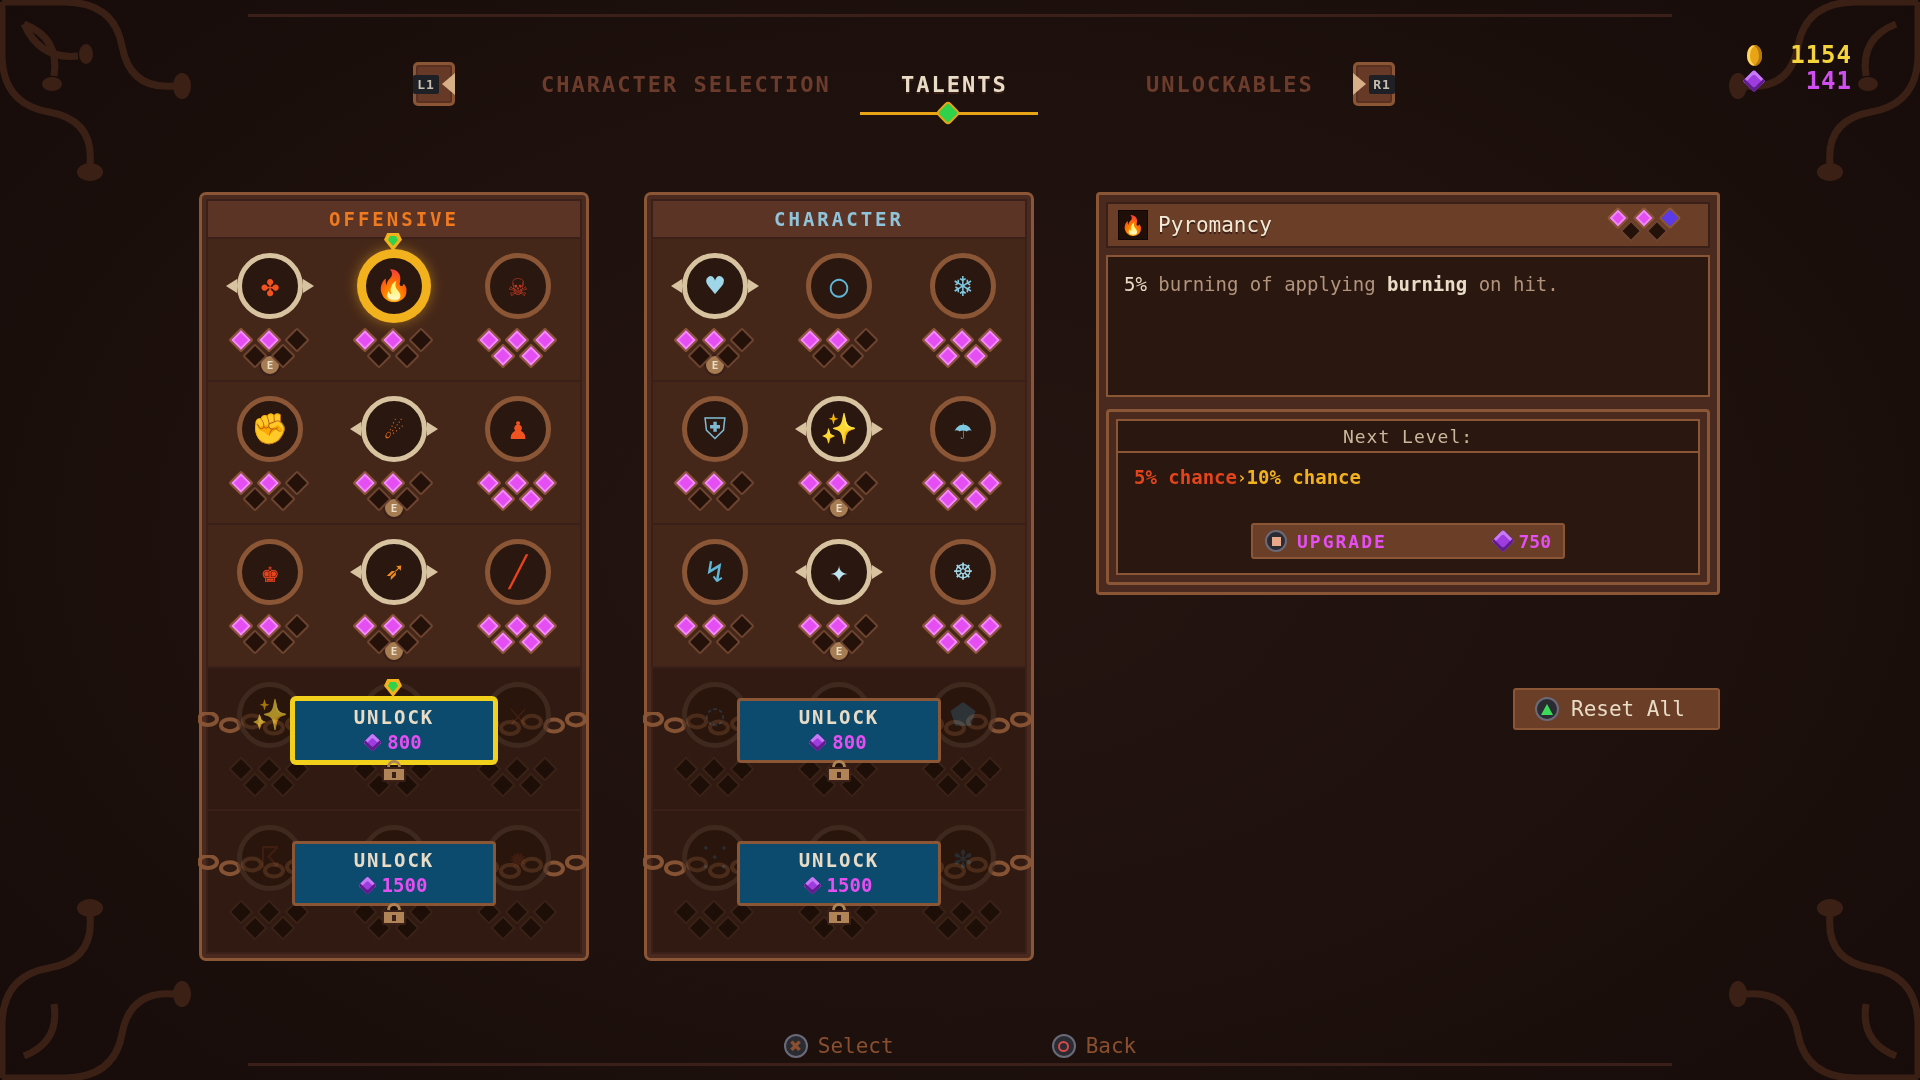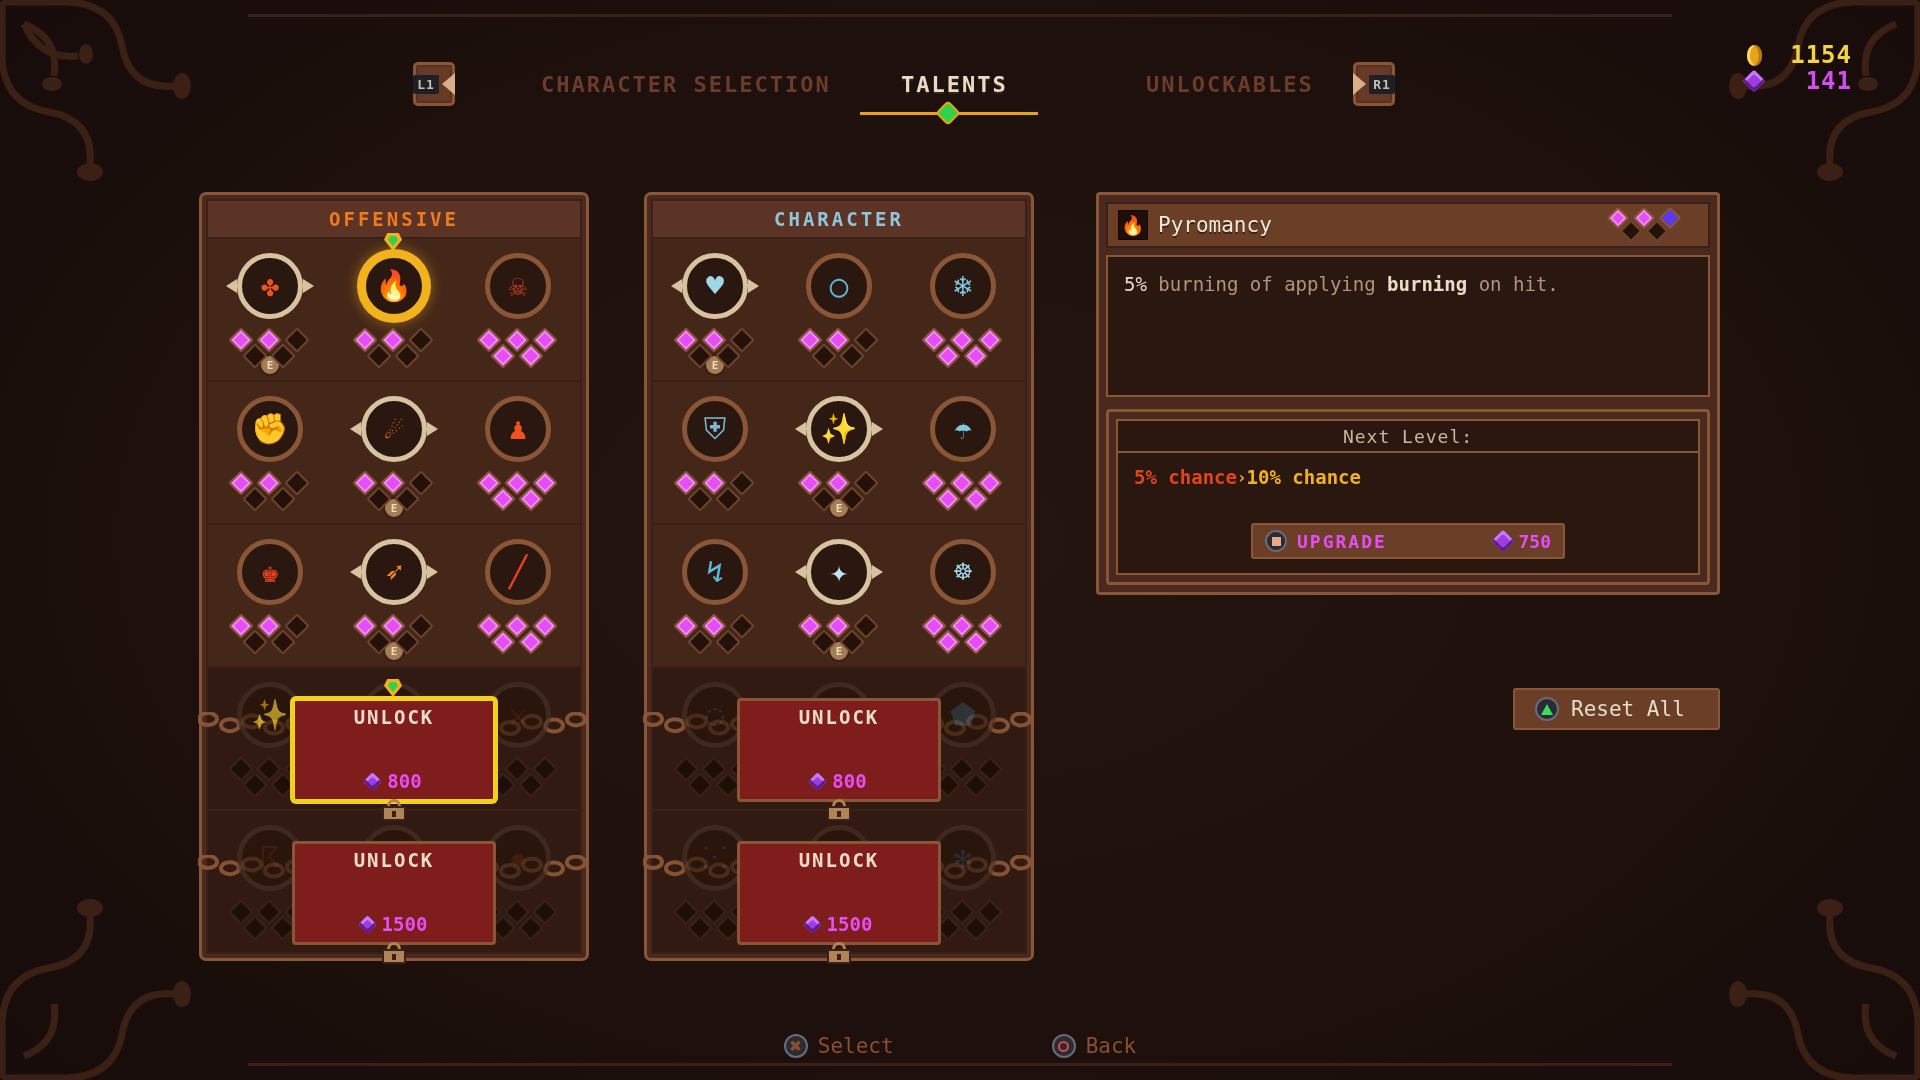--- a/index.html
+++ b/index.html
@@ -175,23 +175,23 @@
 
   
   .chain { position:absolute; top:44px; height:14px; pointer-events:none; opacity:.95; }
   .chain.left { left:-10px; width:200px; }
   .chain.right { right:-10px; width:200px; }
 
   
   .unlockbox {
     position:absolute; left:50%; top:30px; transform:translateX(-50%);
     width: 204px; min-height: 56px;
-    background:#7f1d1d; border:3px solid #8a5636; border-radius:4px;
+    background:#0c4a6e; border:3px solid #8a5636; border-radius:4px;
     display:flex; flex-direction:column; align-items:center; justify-content:center;
-    z-index: 6; padding: 5px 0 7px; gap: 39px;
+    z-index: 6; padding: 5px 0 7px;
   }
   .unlockbox.sel { border-color:#f2d11d; box-shadow:0 0 0 2px #f2d11d; }
   .ul-label { font-family:"DejaVu Sans Mono", monospace; font-weight:bold;
     font-size:19px; letter-spacing:2px; color:#e8dcc6; }
   .ul-cost { display:flex; align-items:center; gap:8px; margin-top:3px; }
   .ul-cost .gemicon { width:13px; height:13px; }
   .ul-price { font-family:"DejaVu Sans Mono", monospace; font-weight:bold; font-size:19px; color:#e44ef2; }
   .lock {
     position:absolute; bottom:-22px; left:50%; margin-left:-12px;
     width:24px; height:22px; z-index:7;

